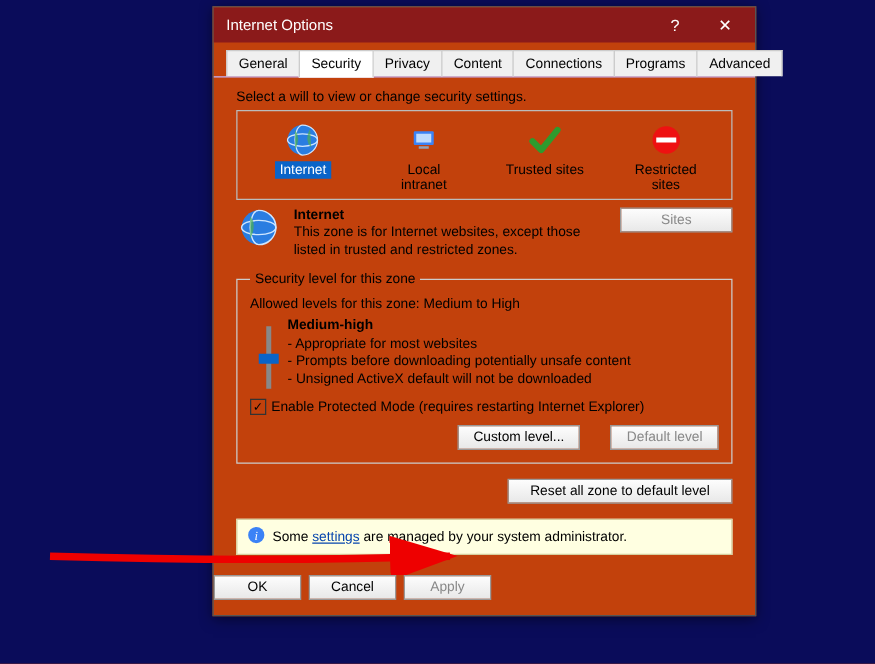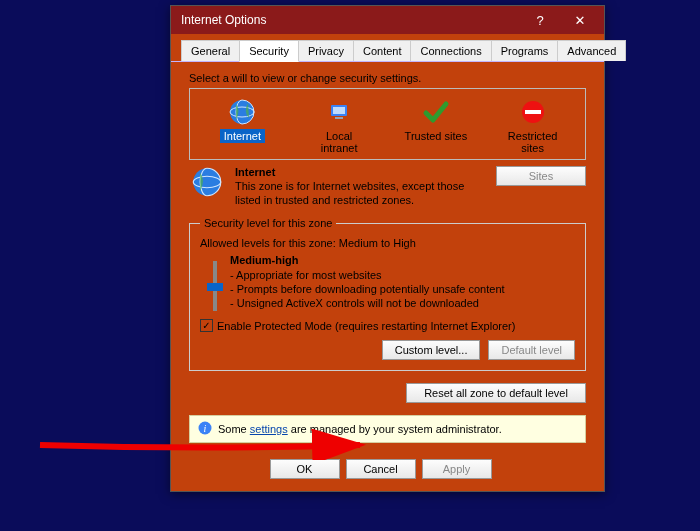--- a/index.html
+++ b/index.html
@@ -108,21 +108,21 @@
   .slider-row { display:flex; margin-top:4px; }
   .slider-col { width: 30px; display:flex; flex-direction:column; align-items:center; padding-top:8px;}
   .slider-track { width:4px; height:50px; background:#888; position:relative;}
   .slider-thumb { position:absolute; top:22px; left:-6px; width:16px; height:8px; background:#0a64c8;}
   .level-txt { flex:1; line-height:1.3; }
   .level-txt b { font-weight:bold; }
   .chk-row { margin-top:8px; display:flex; align-items:center; gap:4px;}
   .chk {
     width:13px; height:13px; border:1px solid #333; display:inline-flex; align-items:center; justify-content:center; font-size:10px; color:#000;
   }
-  .btn-row { display:flex; justify-content:flex-end; gap:8px; margin-top:8px;}
+  .btn-row { display:flex; justify-content:flex-end; gap:24px; margin-top:8px;}
   .btn {
     border:1px solid #999;
     background: linear-gradient(#fdfdfd,#e8e8e8);
     padding: 3px 12px;
     min-width: 70px;
     text-align:center;
     cursor:pointer;
     font-size:11px;
   }
   .btn.disabled { color:#888; cursor:default;}
@@ -132,21 +132,21 @@
     border:1px solid #d6cf9f;
     padding:5px 8px;
     display:flex;
     align-items:center;
     gap:6px;
     font-size:11px;
   }
   .info-bar a { color:#0645ad; text-decoration:underline; cursor:pointer;}
   .footer {
     display:flex;
-    justify-content:center;
+    justify-content:flex-start;
     gap:6px;
     padding:8px 14px 12px 0;
   }
   .arrow {
     position:absolute;
     left: 30px;
     top: 380px;
     pointer-events:none;
   }
   .watermark{
@@ -243,21 +243,21 @@
       <div class="slider-row">
         <div class="slider-col">
           <div class="slider-track">
               <div class="slider-thumb"></div>
             </div>
         </div>
         <div class="level-txt">
           <b>Medium-high</b><br>
           <span>- Appropriate for most websites</span><br>
           <span>- Prompts before downloading potentially unsafe content</span><br>
-          <span>- Unsigned ActiveX controls will not be downloaded</span>
+          <span>- Unsigned ActiveX default will not be downloaded</span>
         </div>
       </div>
       <div class="chk-row">
         <span class="chk">✓</span>
         <span>Enable Protected Mode (requires restarting Internet Explorer)</span>
       </div>
       <div class="btn-row">
         <div class="btn">Custom level...</div>
         <div class="btn disabled">Default level</div>
       </div>

